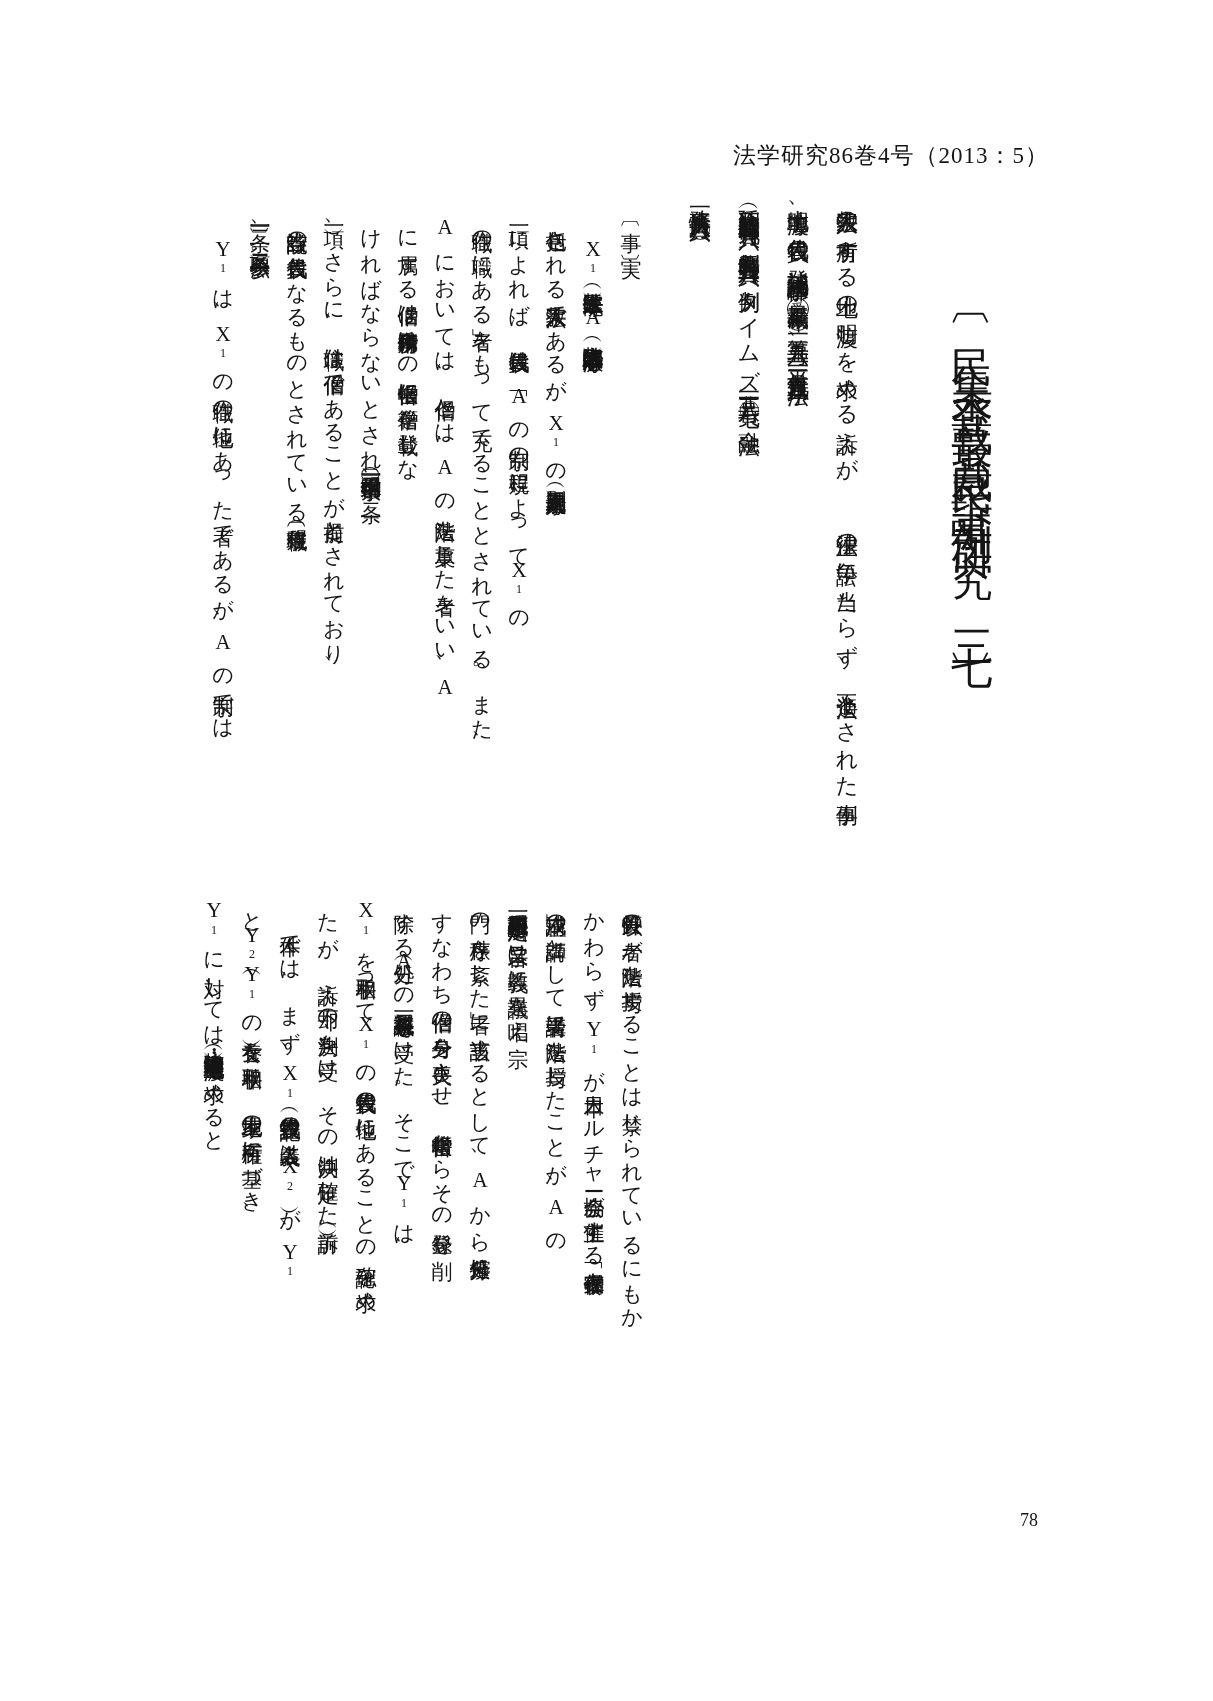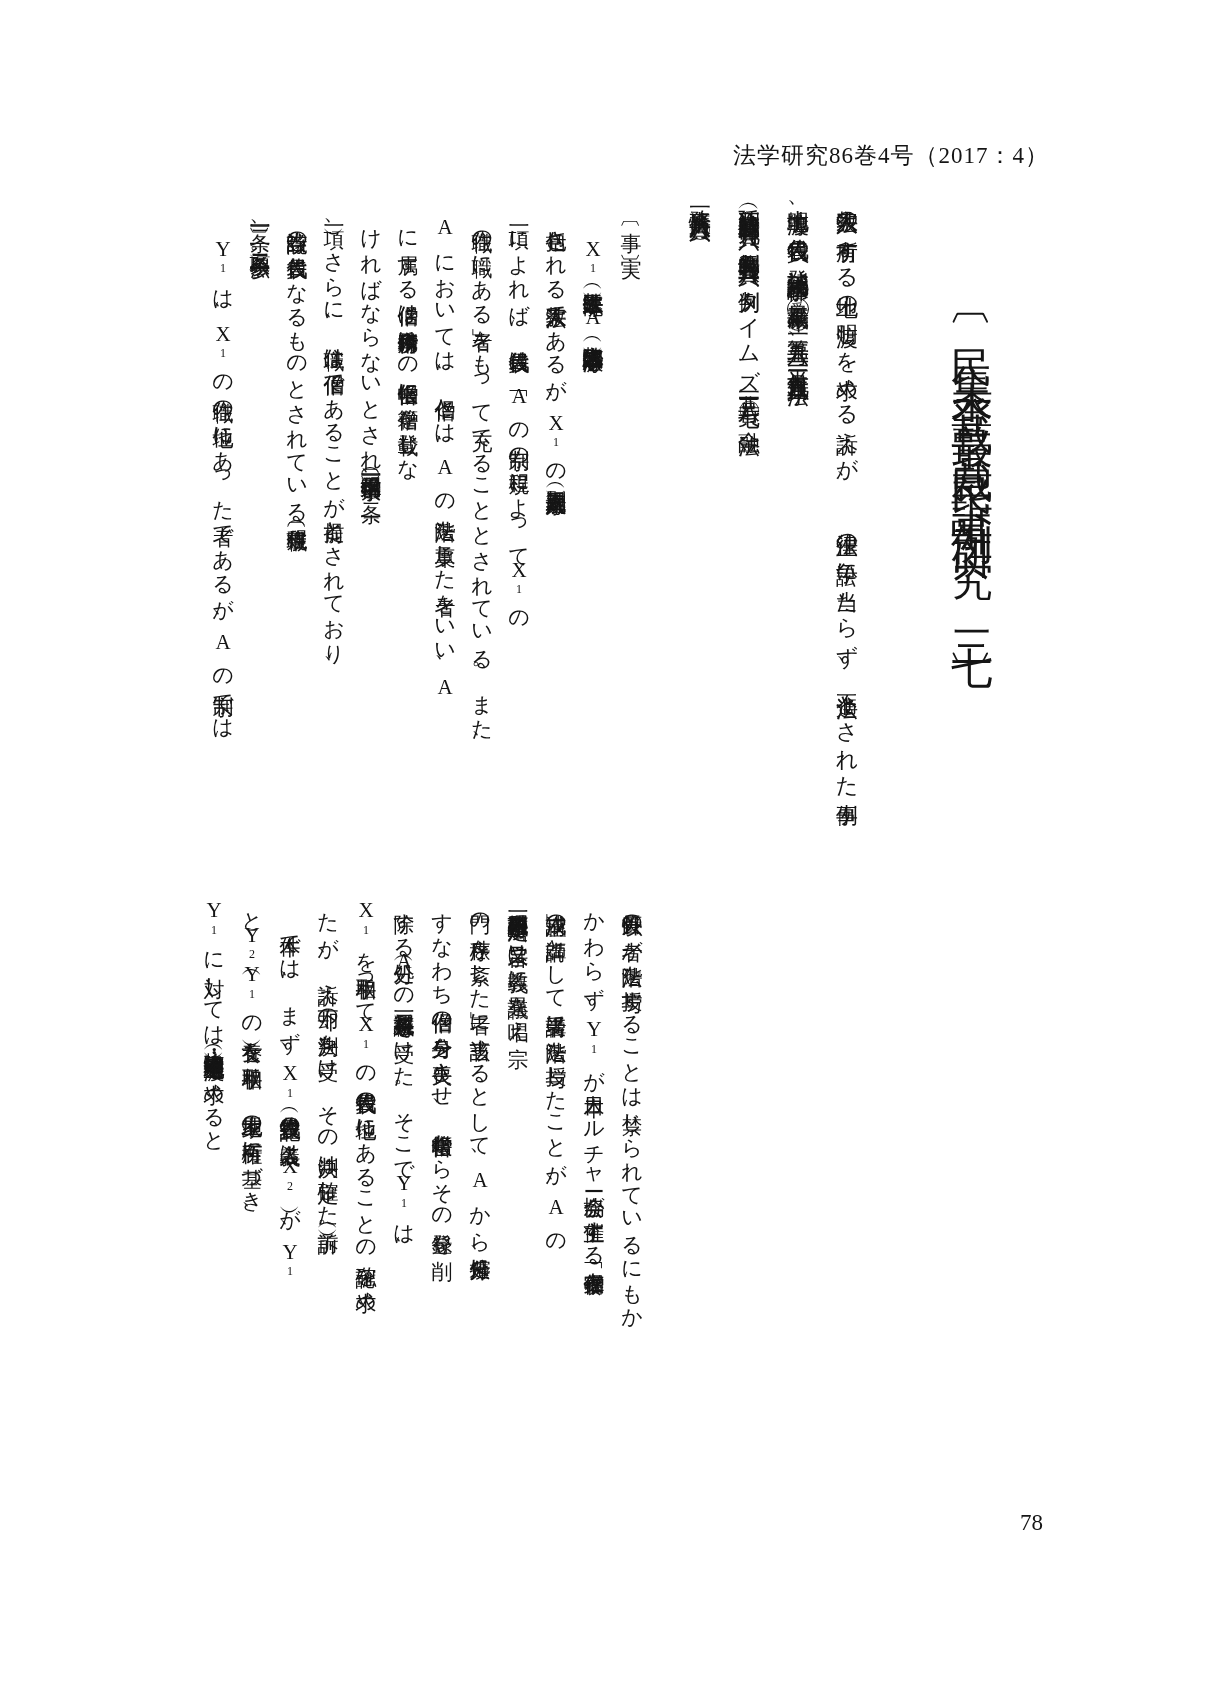--- a/index.html
+++ b/index.html
@@ -17,21 +17,21 @@
   
   .v {
     position: absolute;
     writing-mode: vertical-rl;
     text-orientation: mixed;
     line-height: 1;
     white-space: nowrap;
   }
   .lat { text-orientation: upright; }
   #journal-header { top: 140px; right: 164px; font-size: 23px; letter-spacing: 1px; }
-  #page-number  { left: 1020px; top: 1510px; font-size: 23px; }
+  #page-number  { left: 1020px; top: 1510px; font-size: 18px; }
   #article-title { left: 951px; top: 300px; font-size: 42px; letter-spacing: 16px; }
   .hd { font-size: 22px; letter-spacing: 1.2px; }
   .bd { font-size: 21px; letter-spacing: 0.5px; }
   #facts-heading { left: 620px; top: 214px; font-size: 21px; letter-spacing: 2px; }
   .ss { font-size: 12px; text-orientation: upright; }
   .maru {
     display: inline-block;
     width: 20px; height: 20px;
     line-height: 20px;
     border: 1.5px solid #151515;
@@ -39,21 +39,21 @@
     font-size: 13px;
     text-align: center;
     writing-mode: horizontal-tb;
     margin: 2px 0;
   }
 </style>
 </head>
 <body>
 
 <div class="page">
-  <div id="journal-header" class="h">法学研究86巻4号（2017：4）</div>
+  <div id="journal-header" class="h">法学研究86巻4号（2013：5）</div>
   <div id="article-title" class="v">〔民集未登載最高裁民訴事例研究　三七〕</div>
   <div id="headnote-columns">
       <div class="v hd" style="left: 836px; top: 192px;">宗教法人の所有する土地の明渡しを求める訴えが、　法律上の争訟に当たらず、不適法とされた事例</div>
       <div class="v hd" style="left: 787px; top: 192px;">土地明渡等、代表役員の登記抹消手続請求事件　最高裁平二〇年<span class="maru">受</span>第一五六五号、平二一年九月一五日第三小法</div>
       <div class="v hd" style="left: 738px; top: 192px;">廷判決（裁判所時報一四九二号一六頁、判例時報二〇五八号六二頁＝判例タイムズ一三〇八号一一七頁＝金融法</div>
       <div class="v hd" style="left: 689px; top: 192px;">務事情一八八八号六〇頁）</div>
     </div>
   <div id="facts-heading" class="v">〔事　実〕</div>
   <div id="facts-upper-columns">
       <div class="v bd" style="left: 582px; top: 215px;">　<span class="lat">X</span><span class="ss">1</span>（宗教法人玉龍寺）は<span class="lat">A</span>（宗教法人臨済宗妙心寺派）に</div>

